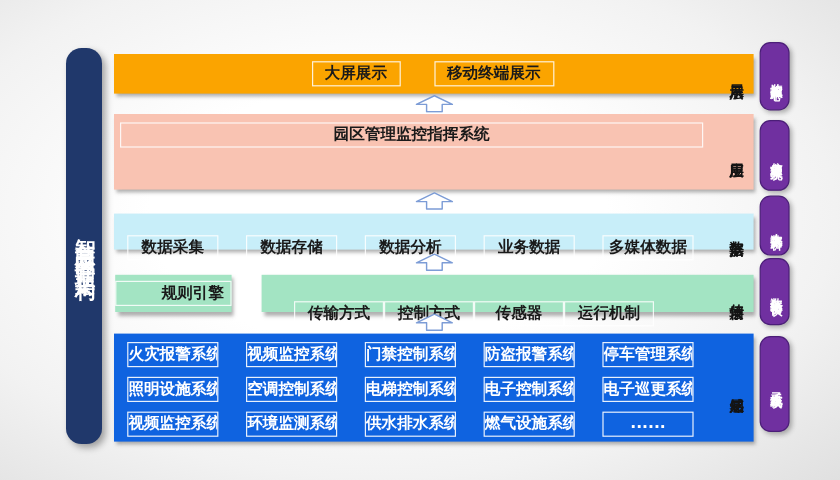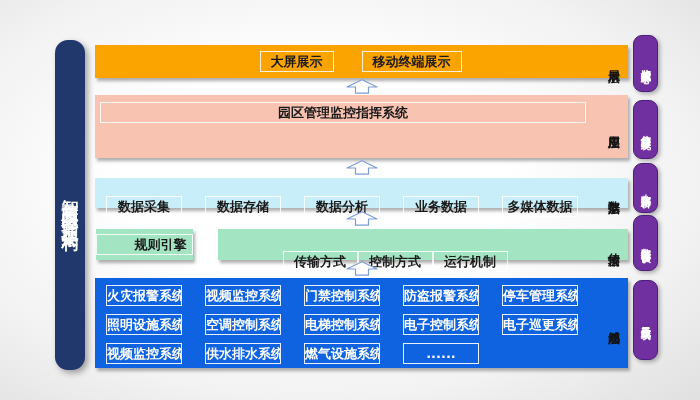--- a/index.html
+++ b/index.html
@@ -139,20 +139,21 @@
     <polygon points="16,0.8 31,8 22.5,8 22.5,14.2 9.5,14.2 9.5,8 1,8" fill="#ffffff" stroke="#7C9CD6" stroke-width="1.2" stroke-linejoin="round"></polygon>
   </svg>
 
   <div class="block-rule">
     <div class="cell rule-box">规则引擎</div>
   </div>
   <div class="block-transport">
     <div class="transport-row">
       <div class="cell">传输方式</div>
       <div class="cell">控制方式</div>
+      <div class="cell">传感器</div>
       <div class="cell">运行机制</div>
     </div>
     <span class="layer-label">传输层</span>
   </div>
 
   <svg class="arrow" style="top:261px" viewBox="0 0 32 15">
     <polygon points="16,0.8 31,8 22.5,8 22.5,14.2 9.5,14.2 9.5,8 1,8" fill="#ffffff" stroke="#7C9CD6" stroke-width="1.2" stroke-linejoin="round"></polygon>
   </svg>
 
   <div class="band band-perception">
@@ -161,20 +162,21 @@
       <div class="cell">视频监控系统</div>
       <div class="cell">门禁控制系统</div>
       <div class="cell">防盗报警系统</div>
       <div class="cell">停车管理系统</div>
       <div class="cell">照明设施系统</div>
       <div class="cell">空调控制系统</div>
       <div class="cell">电梯控制系统</div>
       <div class="cell">电子控制系统</div>
       <div class="cell">电子巡更系统</div>
       <div class="cell">视频监控系统</div>
+      <div class="cell">环境监测系统</div>
       <div class="cell">供水排水系统</div>
       <div class="cell">燃气设施系统</div>
       <div class="cell">......</div>
     </div>
     <span class="layer-label">感知层</span>
   </div>
 
   <div class="side-module sm1">
     <span class="vtext">监控指挥中心</span>
   </div>

